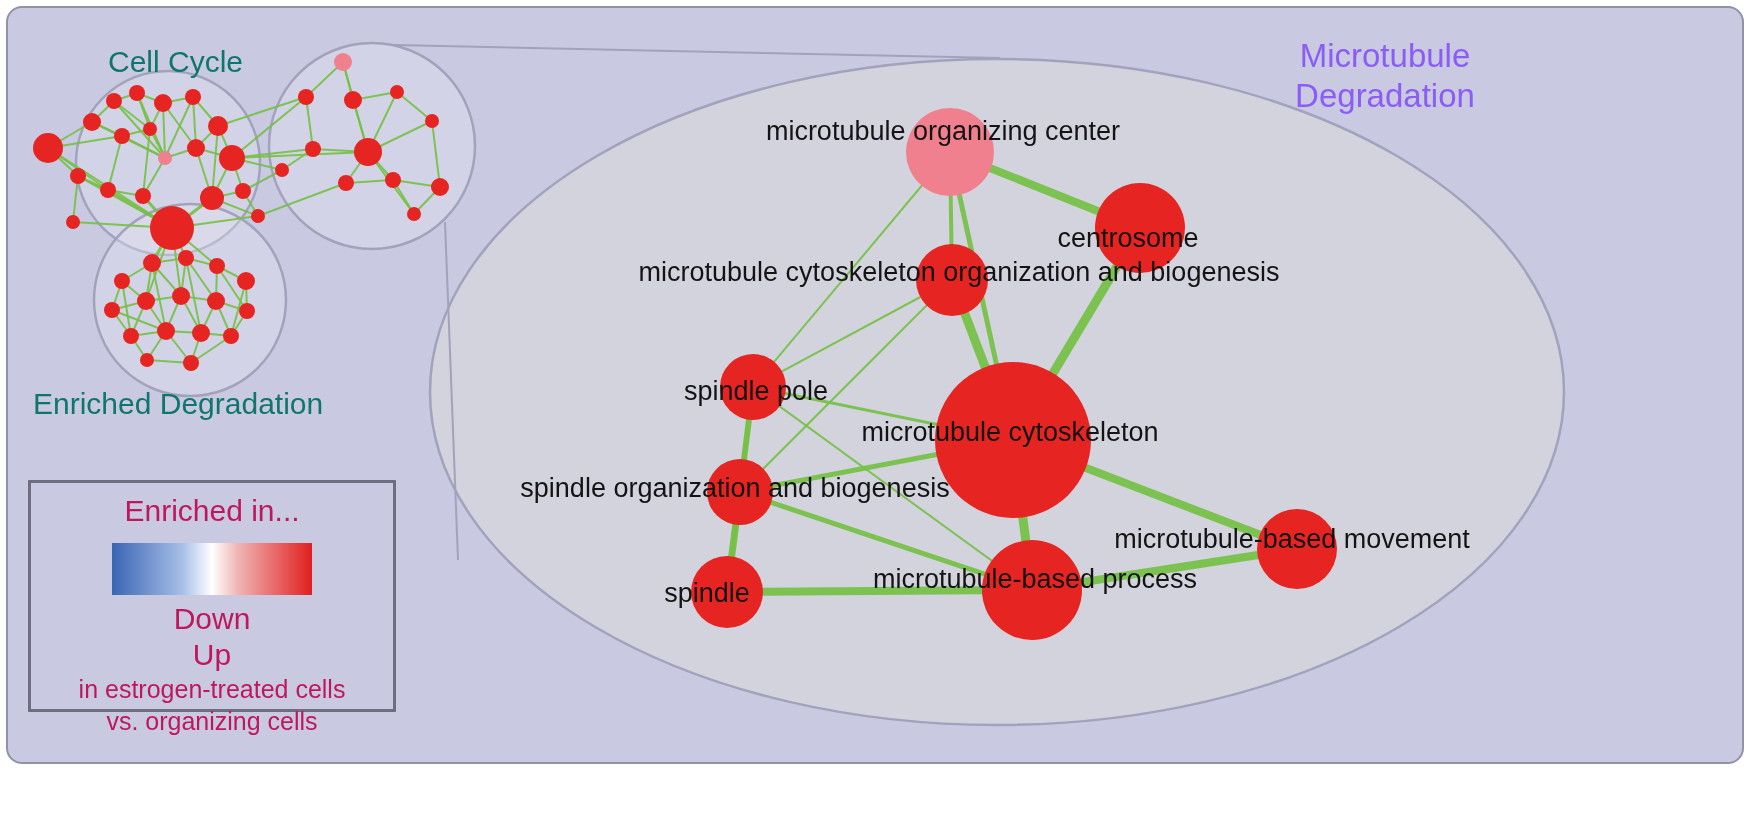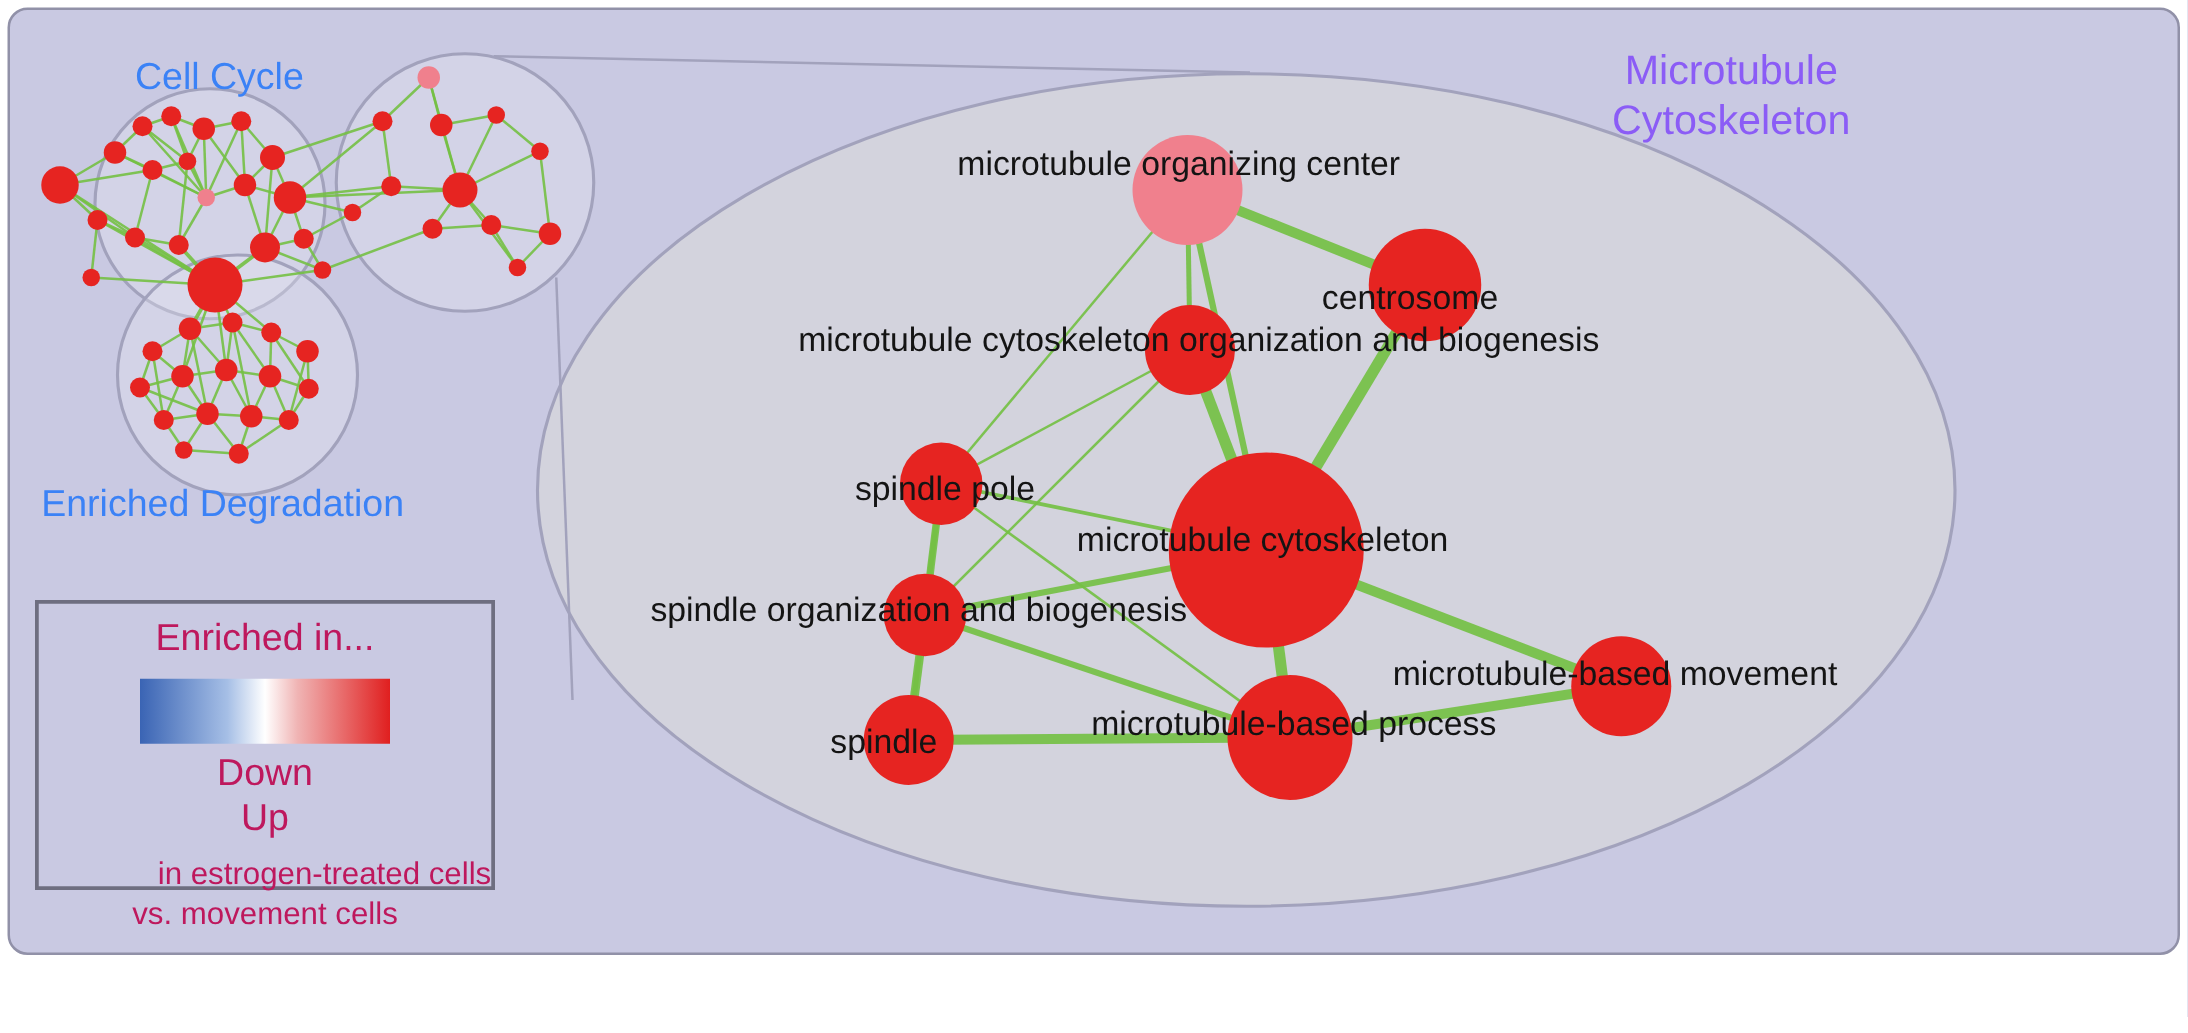--- a/index.html
+++ b/index.html
@@ -12,41 +12,41 @@
     position:absolute;left:6px;top:6px;width:1738px;height:758px;
     box-sizing:border-box;
     background:#c9c9e2;
     border:2px solid #9191a8;
     border-radius:16px;
     z-index:0;
   }
   #scene{position:absolute;left:0;top:0;z-index:1;pointer-events:none;}
   .overlay{position:absolute;z-index:2;}
   .cluster-label{
-    color:#3b82f6;font-size:30px;font-weight:400;line-height:36px;white-space:nowrap;
+    color:#0f766e;font-size:30px;font-weight:400;line-height:36px;white-space:nowrap;
   }
   .cell-cycle-label{left:108px;top:44px;}
   .ubiquitin-label{left:33px;top:386px;}
   .zoom-title{
     left:1245px;top:36px;width:280px;text-align:center;
     color:#8b5cf6;font-size:33px;line-height:40px;white-space:nowrap;
   }
   .legend{
     left:28px;top:480px;width:368px;height:232px;box-sizing:border-box;
     background:#c9c9e2;border:3px solid #6e6e80;
     text-align:center;color:#be185d;
   }
   .legend-title{margin-top:10px;font-size:30px;line-height:36px;}
   .legend-gradient{width:200px;height:52px;margin:14px auto 0 auto;}
   .legend-row{
     width:270px;margin:6px auto 0 auto;display:flex;justify-content:space-between;
     font-size:30px;line-height:36px;flex-direction:column;
   }
   .legend-caption{font-size:25px;line-height:32px;}
-  .legend-caption.first{margin-top:10px;text-align:right;}
+  .legend-caption.first{margin-top:0;}
   .node-label{
     font-family:"Liberation Sans", sans-serif;
     font-size:27px;fill:#141414;
   }
 </style>
 </head>
 <body>
 
 <div class="panel"></div>
 
@@ -262,25 +262,25 @@
   </svg>
 
 <div class="overlay cluster-label cell-cycle-label">Cell Cycle</div>
 
 <div class="overlay cluster-label ubiquitin-label">
   <div>Enriched Degradation</div>
 </div>
 
 <div class="overlay zoom-title">
   <div>Microtubule</div>
-  <div>Cytoskeleton</div>
+  <div>Degradation</div>
 </div>
 
 <div class="overlay legend">
   <div class="legend-title">Enriched in...</div>
   <div class="legend-gradient" id="legend-gradient" style="background: linear-gradient(to right, rgb(58, 100, 180) 0%, rgb(166, 191, 230) 35%, rgb(255, 255, 255) 50%, rgb(240, 180, 180) 63%, rgb(224, 31, 31) 100%);"></div>
   <div class="legend-row">
     <span>Down</span>
     <span>Up</span>
   </div>
   <div class="legend-caption first">in estrogen-treated cells</div>
-  <div class="legend-caption">vs. movement cells</div>
+  <div class="legend-caption">vs. organizing cells</div>
 </div>
 
 </body></html>

